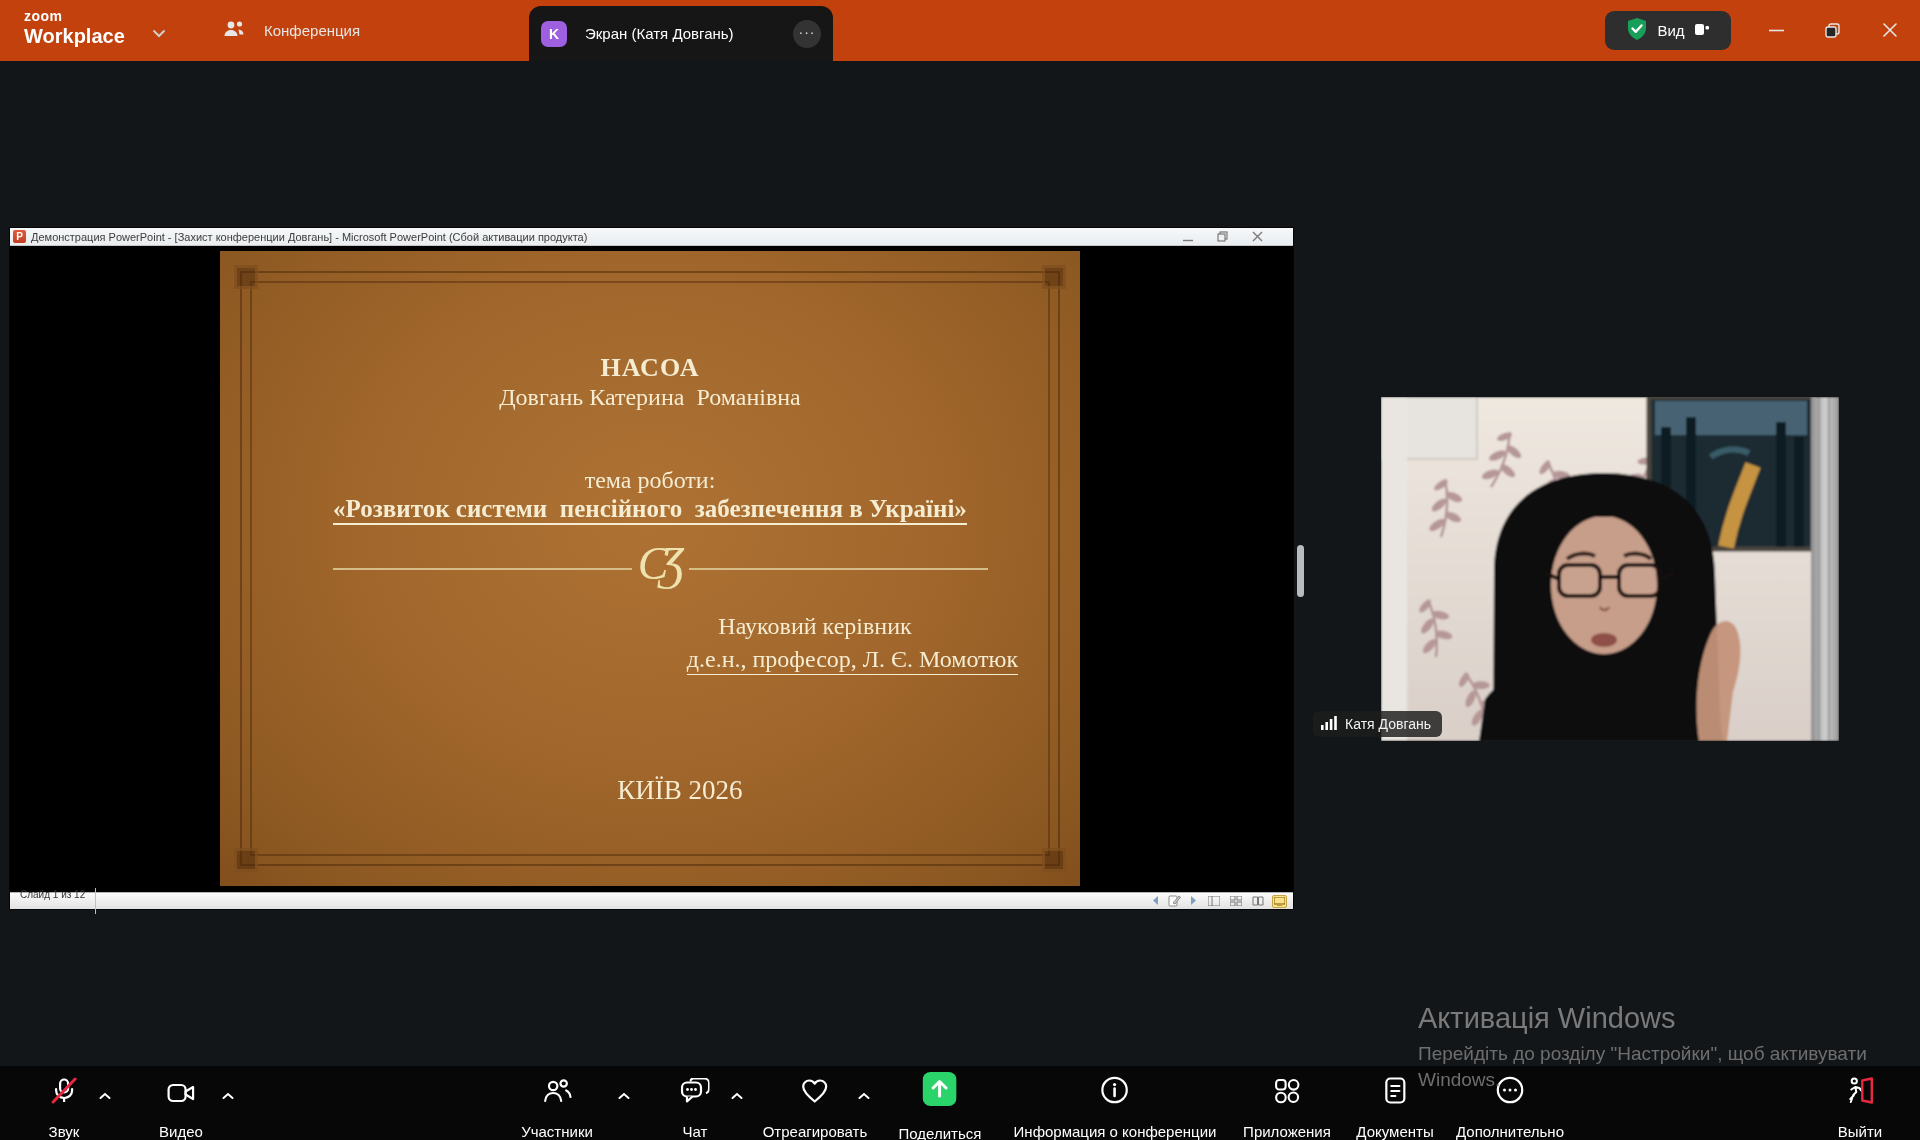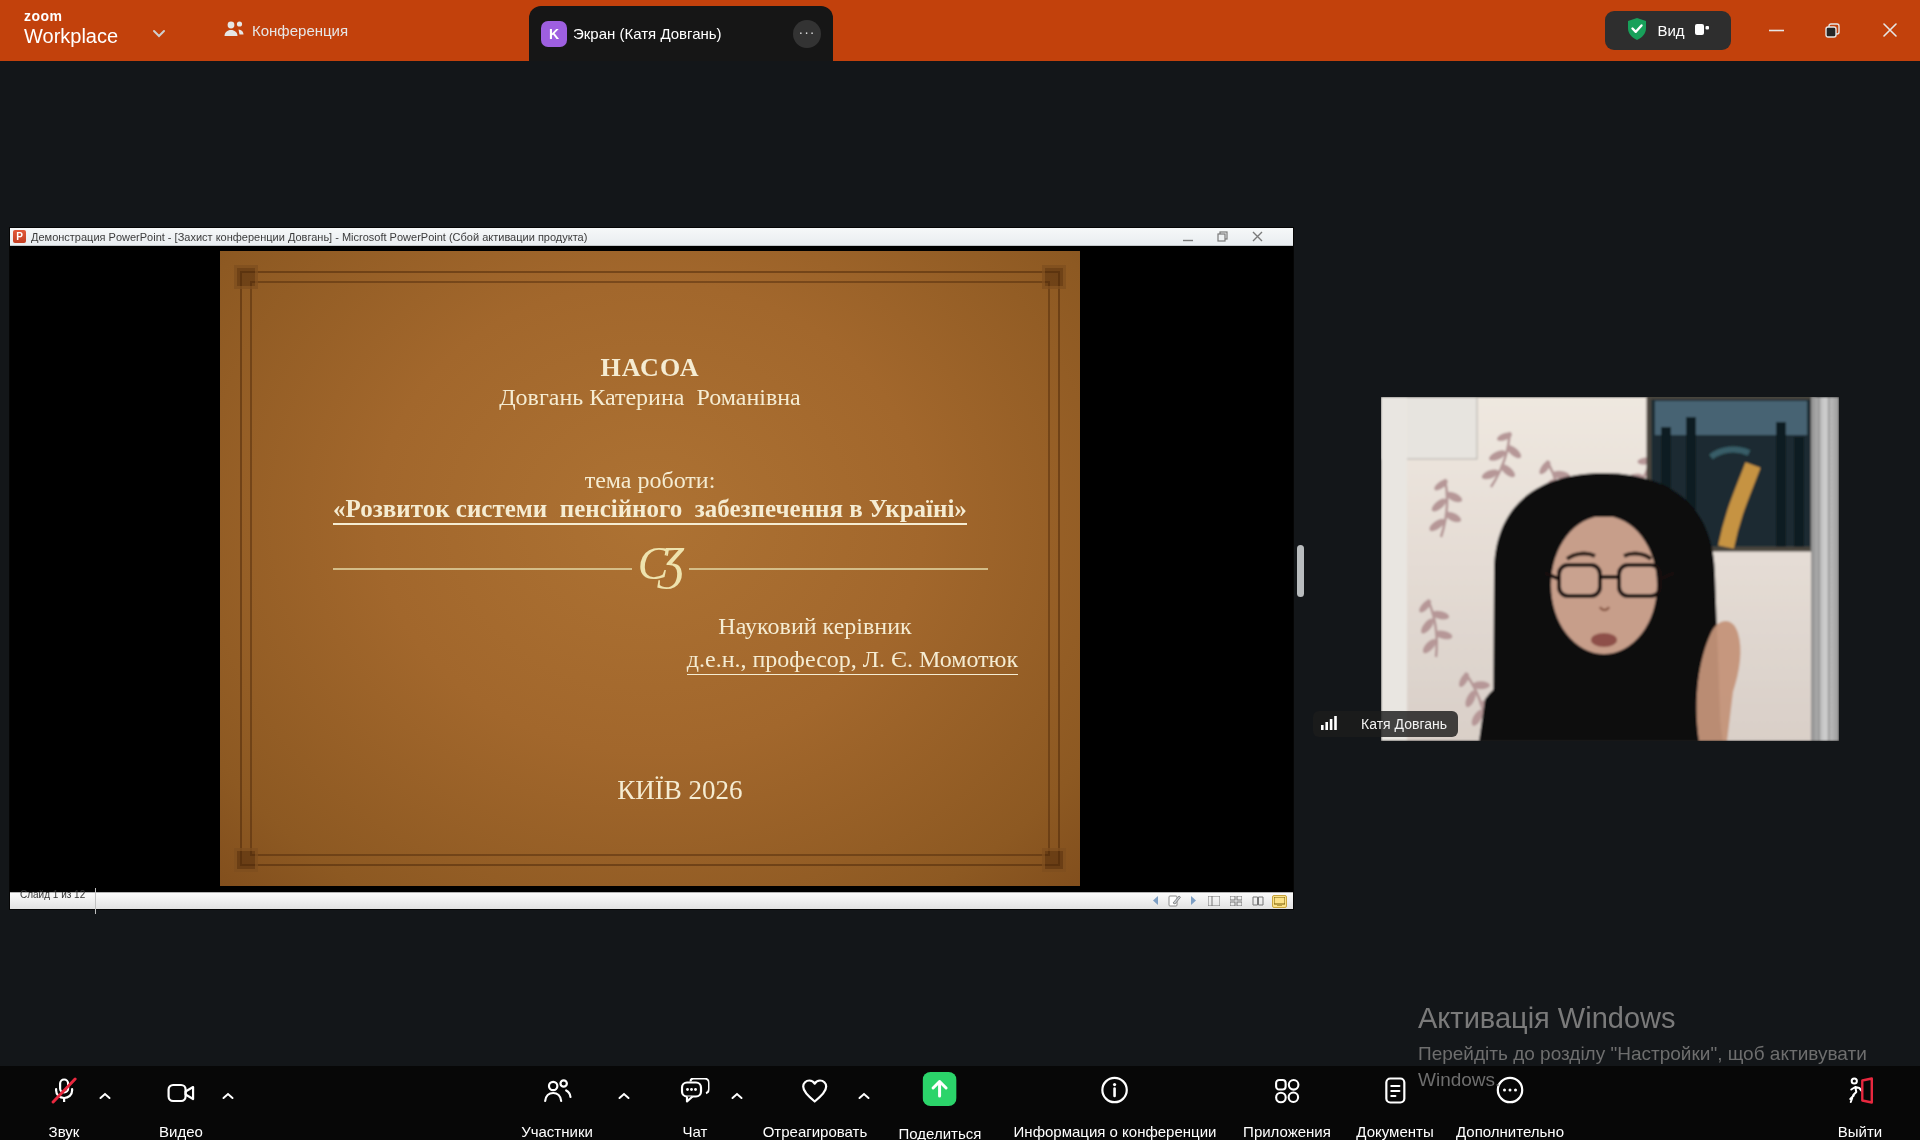--- a/index.html
+++ b/index.html
@@ -3,23 +3,23 @@
 <meta charset="utf-8">
 <style>
   * { margin:0; padding:0; box-sizing:border-box; }
   html,body { width:1920px; height:1140px; overflow:hidden; }
   body { position:relative; background:#131619; font-family:"Liberation Sans", sans-serif; }
 
   
   .titlebar { position:absolute; left:0; top:0; width:1920px; height:61px; background:#c2410c; }
   .logo { position:absolute; left:24px; top:8px; color:#fff; cursor:default; }
   .logo .small { font-size:14px; font-weight:bold; letter-spacing:.5px; }
-  .logo .big { font-size:20px; font-weight:normal; margin-top:1px; }
+  .logo .big { font-size:20px; font-weight:bold; margin-top:1px; }
   .logo-chevron { position:absolute; left:152px; top:24px; }
-  .tab { position:absolute; top:0; height:61px; display:flex; align-items:center; color:#e6e6e6; font-size:15px; gap:6px; }
+  .tab { position:absolute; top:0; height:61px; display:flex; align-items:center; color:#e6e6e6; font-size:15px; gap:18px; }
   .tab.meeting { left:208px; padding:0 14px; }
   .tab.screen { left:529px; width:304px; background:#161616; border-radius:12px 12px 0 0; top:6px; height:55px; padding:0 12px; color:#fff; }
   .k-badge { width:26px; height:26px; border-radius:7px; background:#9e5fe0; color:#fff; font-size:14px; font-weight:bold; display:flex; align-items:center; justify-content:center; }
   .tab-ellipsis { margin-left:auto; width:28px; height:28px; border-radius:50%; background:#333; color:#ddd; font-size:14px; letter-spacing:1px; display:flex; align-items:center; justify-content:center; padding-bottom:4px; }
   .view-pill { position:absolute; left:1605px; top:11px; width:126px; height:39px; background:#2e2e2e; border-radius:9px; display:flex; align-items:center; justify-content:center; gap:9px; color:#fff; font-size:15px; }
   .winbtn { position:absolute; top:14px; width:34px; height:32px; display:flex; align-items:center; justify-content:center; }
   .winbtn.min { left:1759px; } .winbtn.restore { left:1815px; } .winbtn.close { left:1873px; }
 
   
   .ppt { position:absolute; left:10px; top:228px; width:1283px; height:681px; background:#000; box-shadow:0 0 0 1px #050505; }
@@ -52,21 +52,21 @@
   .ppt-statusbar { position:absolute; left:0; bottom:0; width:100%; height:17px; background:linear-gradient(#fbfbfb,#e2e2e2); border-top:1px solid #b3b3b3; display:flex; align-items:center; font-size:10px; color:#333; }
   .status-left { margin-left:8px; padding:1px 10px 14px 2px; border-right:1px solid #c0c0c0; }
   .status-icons { margin-left:auto; margin-right:6px; display:flex; align-items:center; gap:7px; }
   .viewbtn { width:15px; height:13px; display:flex; align-items:center; justify-content:center; }
   .viewbtn.active { background:#fbe288; border:1px solid #c8a43c; border-radius:2px; }
 
   .scroll-thumb { position:absolute; left:1297px; top:545px; width:7px; height:52px; background:#b9bcbe; border-radius:4px; }
 
   
   .video-tile { position:absolute; left:1381px; top:397px; width:458px; height:344px; background:#222; overflow:visible; }
-  .name-label { position:absolute; left:-68px; bottom:4px; height:26px; background:rgba(28,28,28,.82); border-radius:6px; display:flex; align-items:center; gap:23px; padding:0 11px 0 8px; color:#f2f2f2; font-size:14px; white-space:nowrap; }
+  .name-label { position:absolute; left:-68px; bottom:4px; height:26px; background:rgba(28,28,28,.82); border-radius:6px; display:flex; align-items:center; gap:7px; padding:0 11px 0 8px; color:#f2f2f2; font-size:14px; white-space:nowrap; }
 
   
   .watermark { position:absolute; left:1418px; top:1002px; z-index:30; pointer-events:none; }
   .watermark .wm-title { font-size:29px; font-weight:400; color:#7a7a7a; }
   .watermark .wm-line { font-size:19px; color:#6e6e6e; margin-top:6px; line-height:26px; }
 
   
   .toolbar { position:absolute; left:0; top:1066px; width:1920px; height:74px; background:#070707; z-index:20; }
   .tool { position:absolute; top:0; height:74px; transform:translateX(-50%); display:flex; flex-direction:column; align-items:center; color:#fff;gap:15px; }
   .tool .ic { height:40px; display:flex; align-items:flex-end; justify-content:center; padding-top:9px; }

